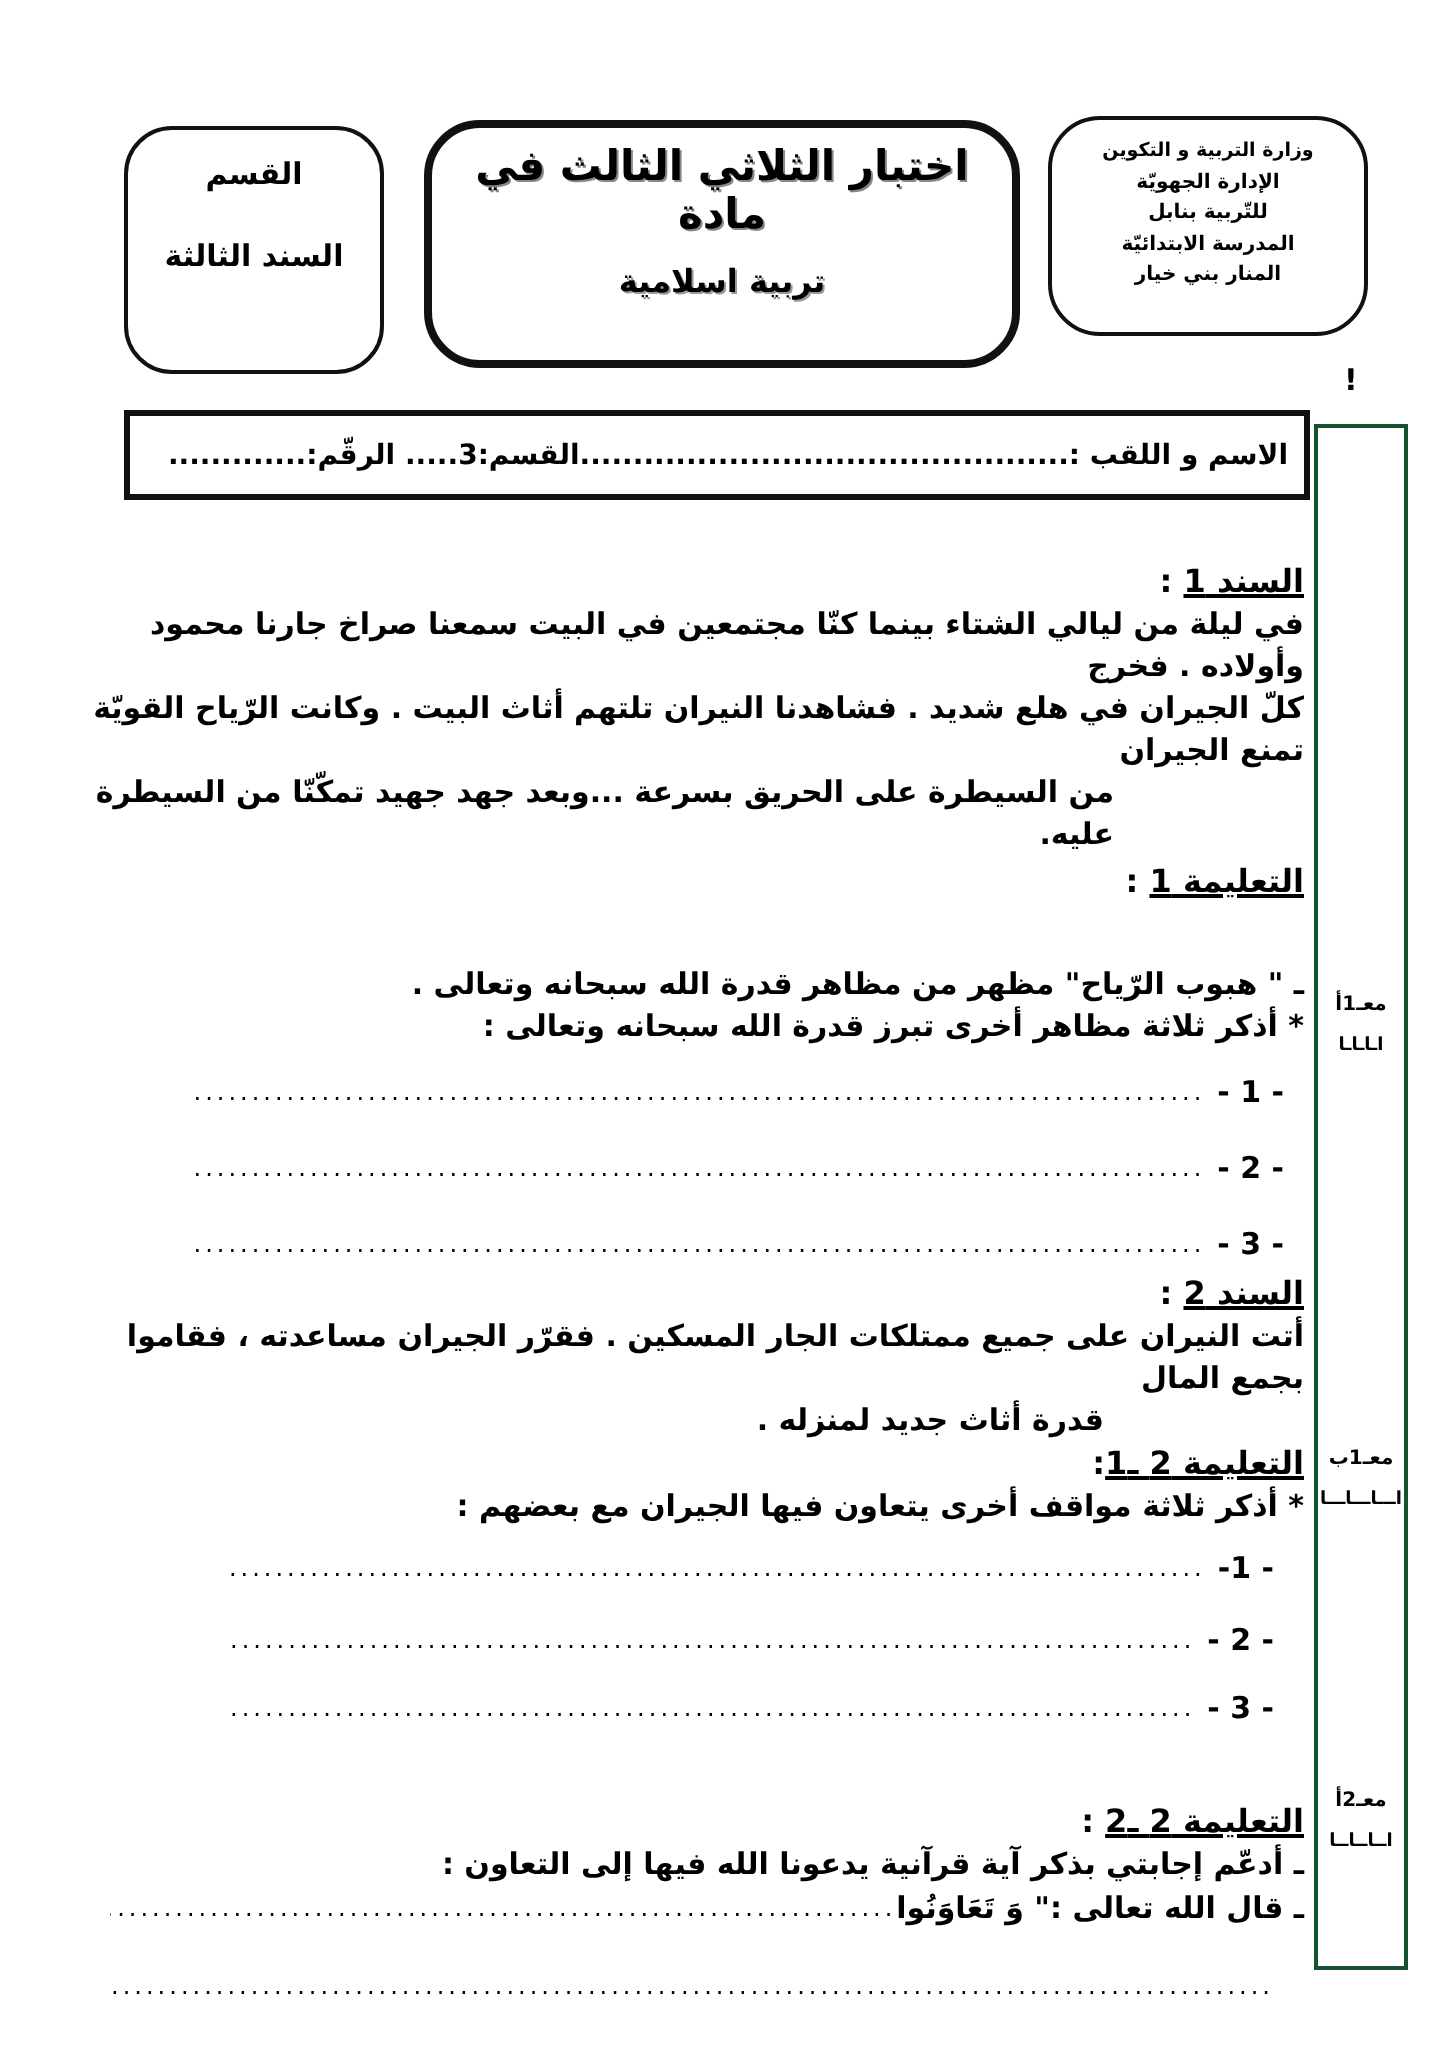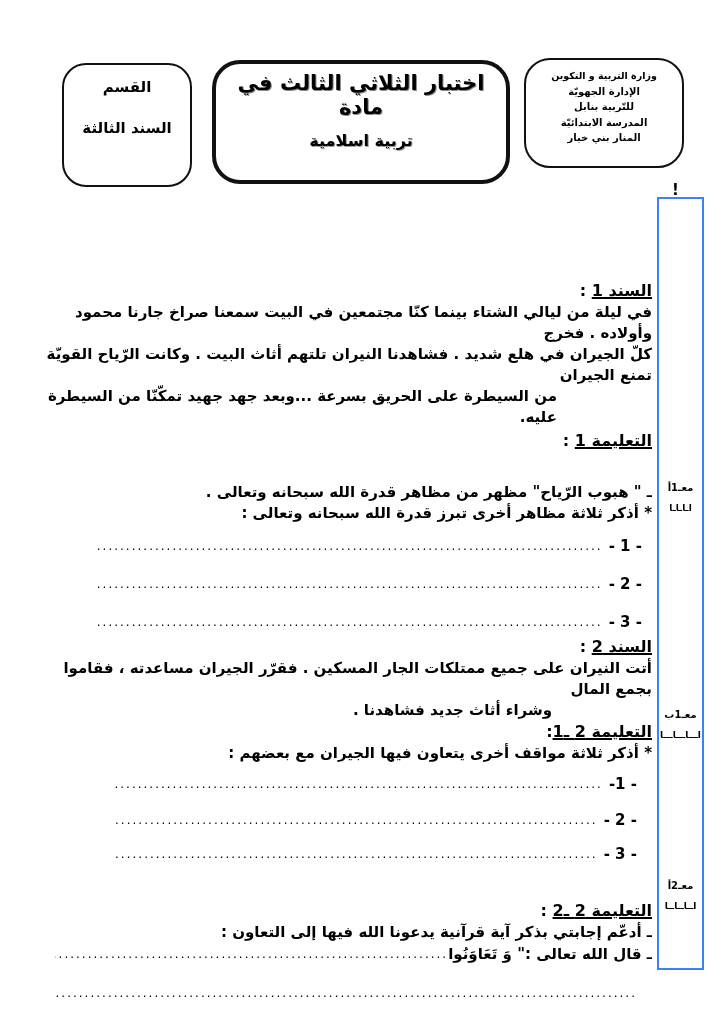--- a/index.html
+++ b/index.html
@@ -30,22 +30,22 @@
   .school-line{font-size:10px;}
   .stray-mark{position:absolute;left:672px;top:181px;font-size:15px;}
   
   .identity-box{
     position:absolute;left:62px;top:205px;width:593px;height:45px;
     border:3px solid #111;box-sizing:border-box;display:flex;align-items:center;
     padding:0 8px;font-size:14px;white-space:nowrap;overflow:hidden;
   }
   
   .margin-column{
-    position:absolute;left:657px;top:197px;width:47px;height:773px;
-    border:2px solid #3b82f6;box-sizing:border-box;
+    position:absolute;left:657px;top:212px;width:47px;height:773px;
+    border:2px solid #14532d;box-sizing:border-box;
   }
   .ann{position:absolute;left:0;right:0;text-align:center;}
   .ann-1{top:283px;} .ann-2{top:510px;} .ann-3{top:681px;}
   .ann-code{font-size:10px;}
   .ann-scale{font-size:9px;margin-top:10px;letter-spacing:1px;}
   
   .content{
     position:absolute;left:40px;top:280px;width:612px;
     text-align:right;font-size:15px;line-height:21px;
   }
@@ -86,20 +86,23 @@
   <div class="school-box">
     <div class="school-line-small">وزارة التربية و التكوين</div>
     <div class="school-line">الإدارة الجهويّة</div>
     <div class="school-line">للتّربية  بنابل</div>
     <div class="school-line">المدرسة الابتدائيّة</div>
     <div class="school-line">المنار بني خيار</div>
   </div>
 
   <div class="stray-mark">!</div>
 
+  <div class="identity-box">
+    <span>الاسم و اللقب :..............................................القسم:3.....  الرقّم:.............</span>
+  </div>
 
   <div class="margin-column">
     <div class="ann ann-1">
       <div class="ann-code">معـ1أ</div>
       <div class="ann-scale">اـاـاـا</div>
     </div>
     <div class="ann ann-2">
       <div class="ann-code">معـ1ب</div>
       <div class="ann-scale">اـــاـــاـــا</div>
     </div>
@@ -134,21 +137,21 @@
     </div>
     <div class="dotrow set1 mt14">
       <span class="num">- 3 -</span>
       <span class="dots">......................................................................................................................................................</span>
     </div>
 
     <div class="heading mt2">
       <span class="hu">السند 2</span><span> :</span>
     </div>
     <div>أتت النيران على جميع ممتلكات الجار المسكين . فقرّر الجيران مساعدته ، فقاموا بجمع المال</div>
-    <div class="indent-2">وشراء أثاث جديد فشاهدنا .</div>
+    <div class="indent-2">قدرة أثاث جديد لمنزله .</div>
 
     <div class="heading mt24">
       <span class="hu">التعليمة 2 ـ1</span><span>:</span>
     </div>
     <div>* أذكر ثلاثة مواقف أخرى يتعاون فيها الجيران مع بعضهم :</div>
 
     <div class="dotrow set2 mt8">
       <span class="num">- 1-</span>
       <span class="dots">......................................................................................................................................................</span>
     </div>

